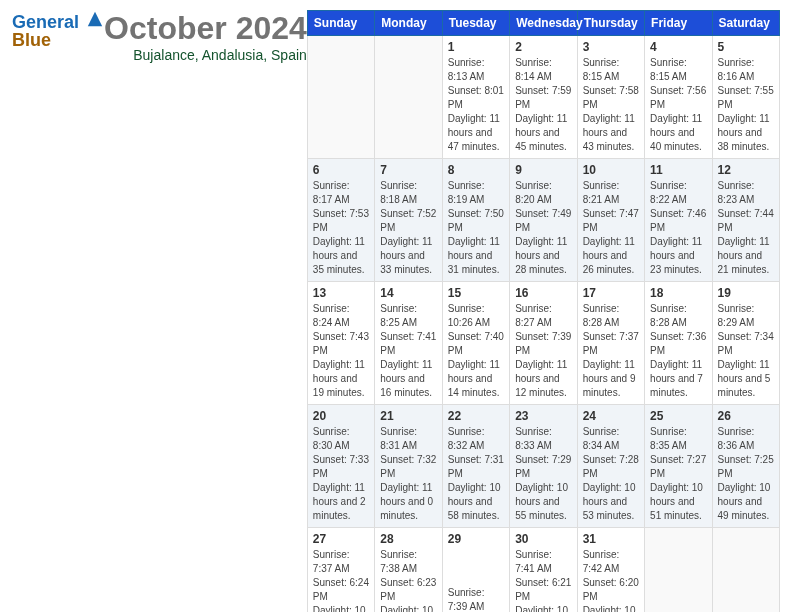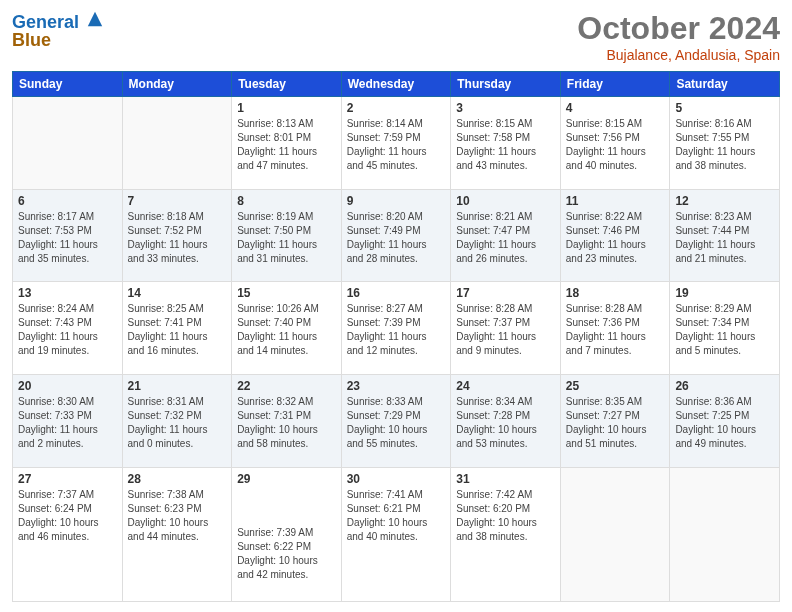--- a/index.html
+++ b/index.html
@@ -8,21 +8,21 @@
       height: 612px;
       font-family: Arial, sans-serif;
       background: #fff;
       overflow: hidden;
     }
     .page {
       width: 792px;
       height: 612px;
       padding: 10px 12px;
       display: flex;
-      flex-direction: column;
+      flex-direction: row;
     }
     .header {
       display: flex;
       justify-content: space-between;
       align-items: flex-start;
       margin-bottom: 8px;
     }
     .logo {
       display: flex;
       align-items: center;
@@ -44,21 +44,21 @@
     .title-block {
       text-align: right;
     }
     .month-title {
       font-size: 32px;
       font-weight: bold;
       color: #737373;
     }
     .location-title {
       font-size: 14px;
-      color: #c2410c;
+      color: #14532d;
     }
     .calendar {
       flex: 1;
       border: 1px solid #ccc;
       border-collapse: collapse;
       width: 100%;
       table-layout: fixed;
     }
     .calendar th {
       background-color: #1d4ed8;

